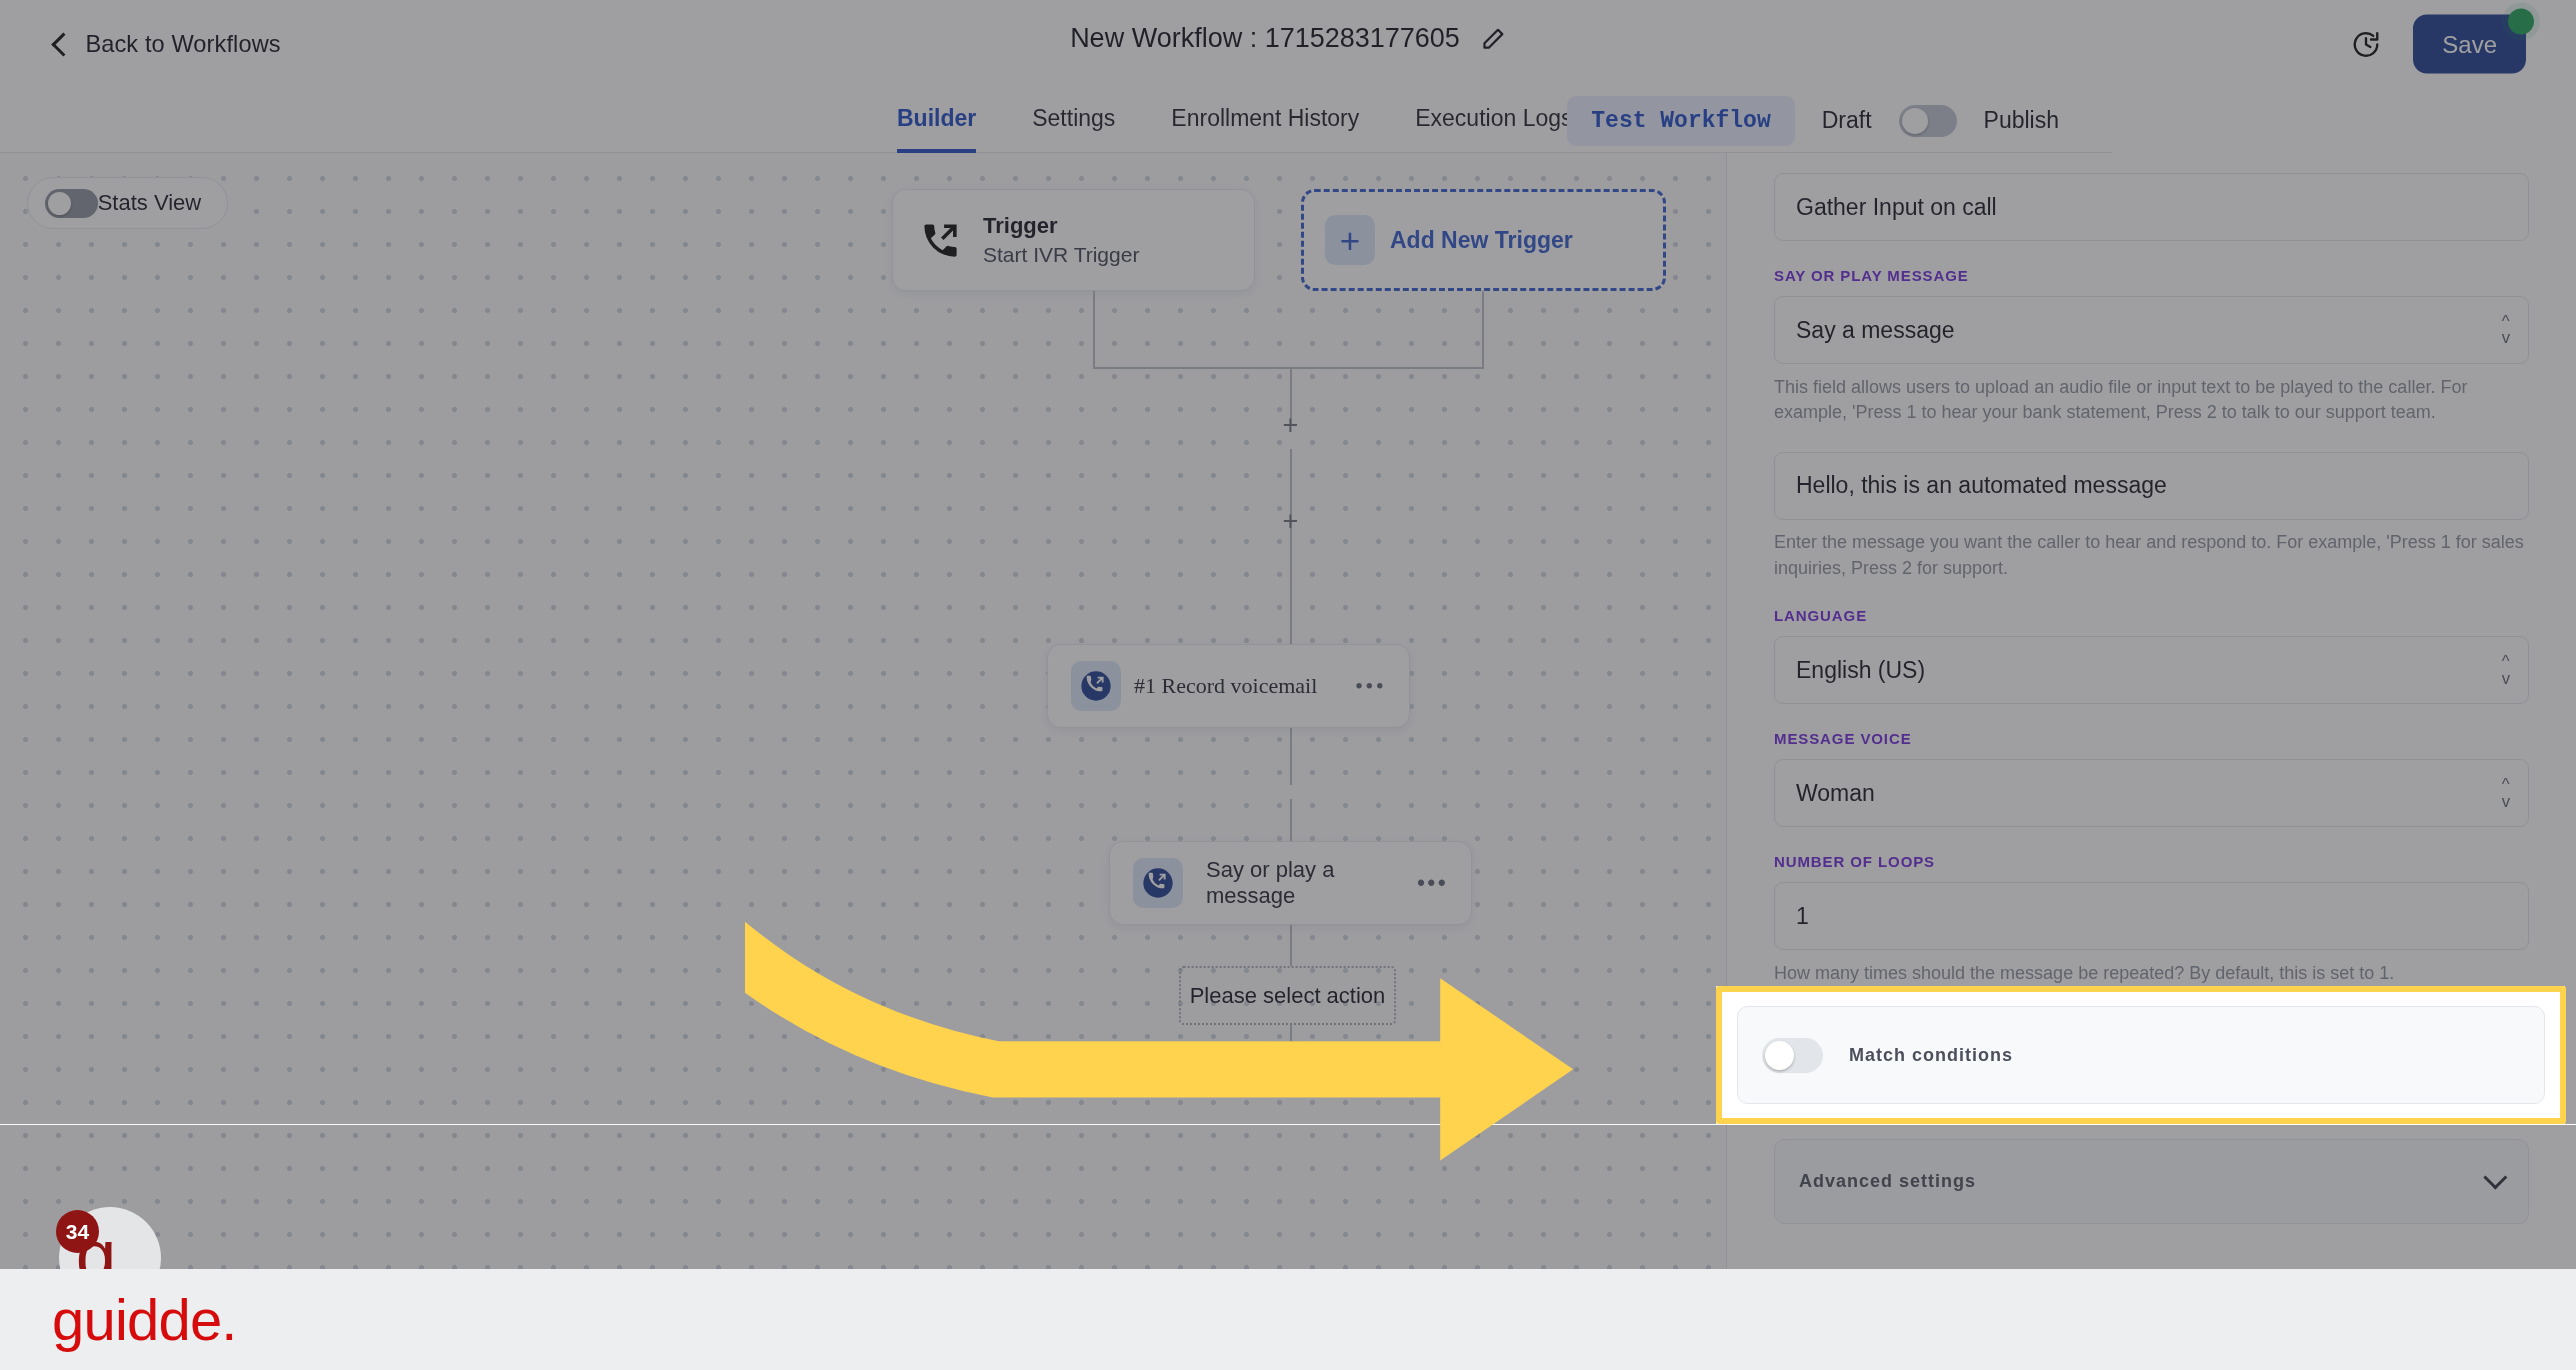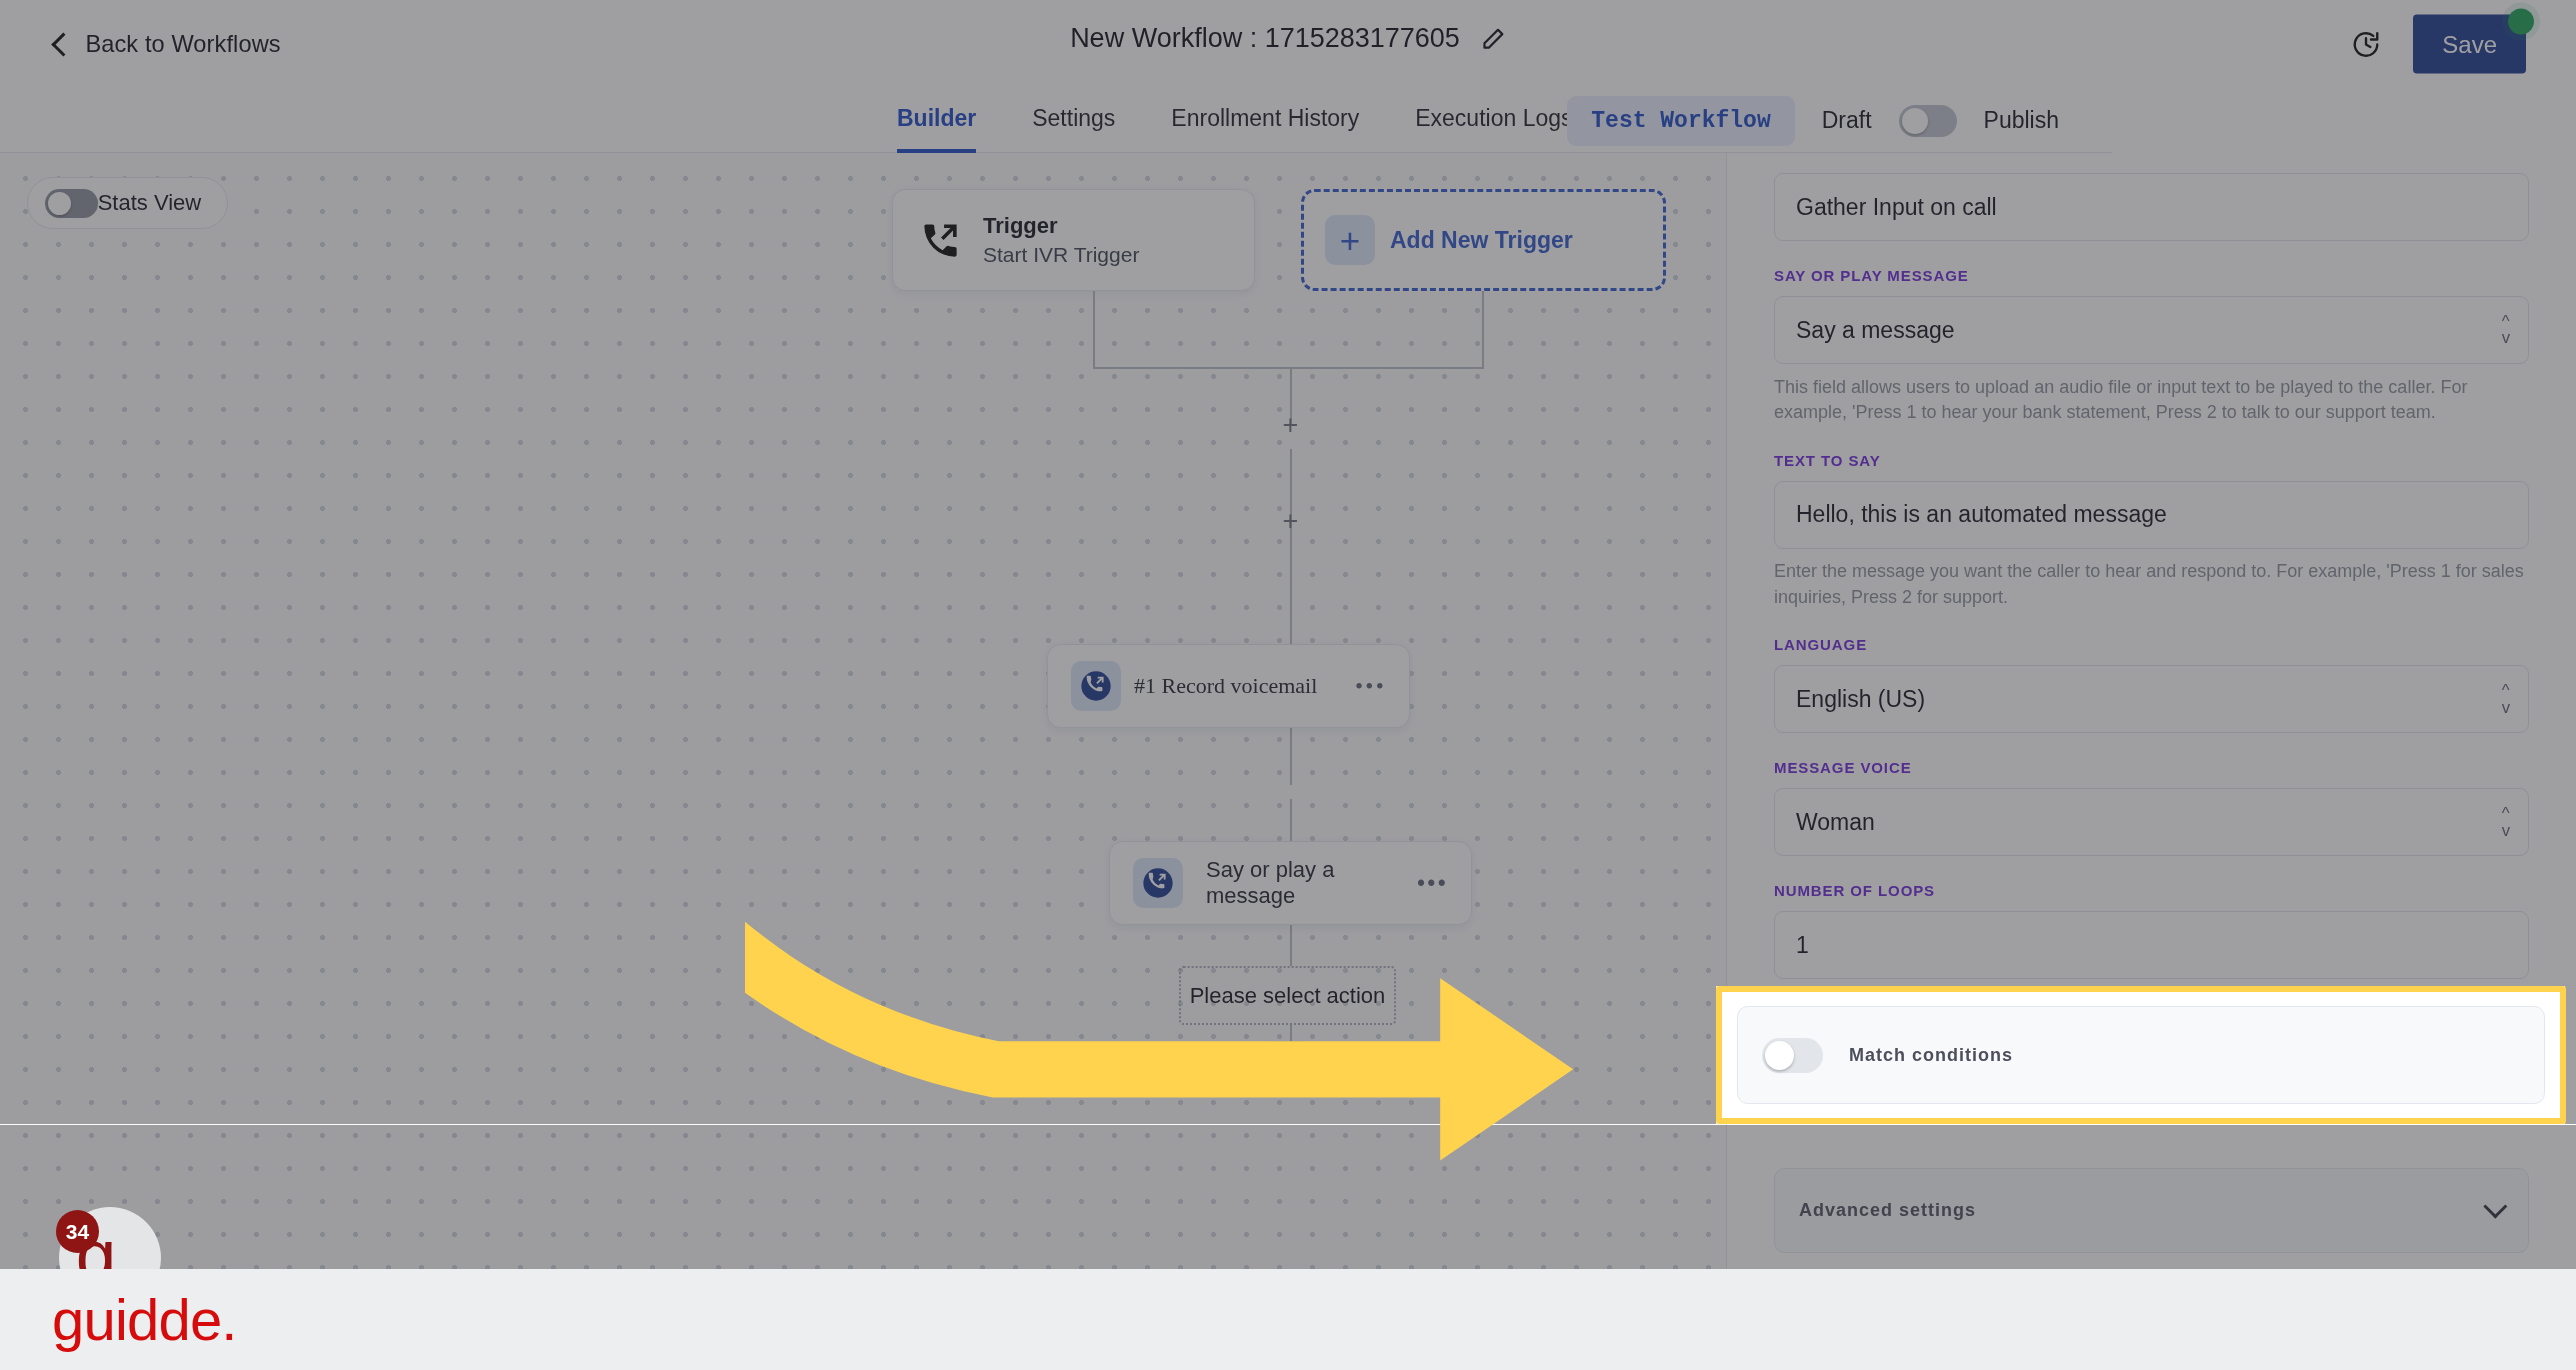--- a/index.html
+++ b/index.html
@@ -42,21 +42,21 @@
   .pencil-icon { width: 26px; height: 26px; cursor: pointer; }
 
   .top-right {
     position: absolute; right: 50px; top: 50%; transform: translateY(-50%);
     display: flex; align-items: center; gap: 32px;
   }
   .clock-icon { width: 30px; height: 30px; cursor: pointer; }
   .save-wrap { position: relative; }
   .save-btn {
     background: #1b3a8c; color: #ffffff; border: none;
-    border-radius: 4px; padding: 0 29px; height: 59px;
+    border-radius: 14px; padding: 0 29px; height: 59px;
     font-size: 24px; font-family: inherit; cursor: pointer;
   }
   .save-dot {
     position: absolute; right: -7.6px; top: -6px;
     width: 26px; height: 26px; border-radius: 50%;
     background: #19a052; box-shadow: 0 0 0 6px rgba(25,160,82,.12);
   }
 
   
   .tabbar {
@@ -389,21 +389,20 @@
           <span>Say a message</span>
           <span class="sel-arrows">
               <span>^</span>
               <span>v</span>
             </span>
         </div>
         <div class="help-text">This field allows users to upload an audio file or input text to be played to the caller. For example, 'Press 1 to hear your bank statement, Press 2 to talk to our support team.</div>
       </div>
 
       <div class="mt-group">
-        <div class="field-label">Text to say</div>
         <div class="field-input">Hello, this is an automated message</div>
         <div class="help-text">Enter the message you want the caller to hear and respond to. For example, 'Press 1 for sales inquiries, Press 2 for support.</div>
       </div>
 
       <div class="mt-group">
         <div class="field-label">Language</div>
         <div class="field-input field-select">
           <span>English (US)</span>
           <span class="sel-arrows">
               <span>^</span>

